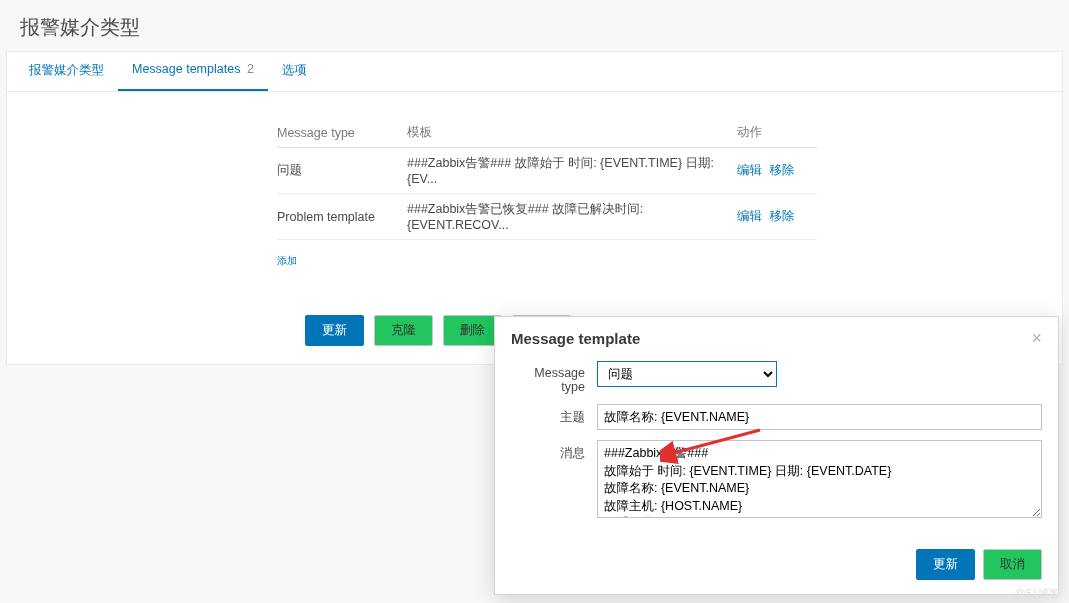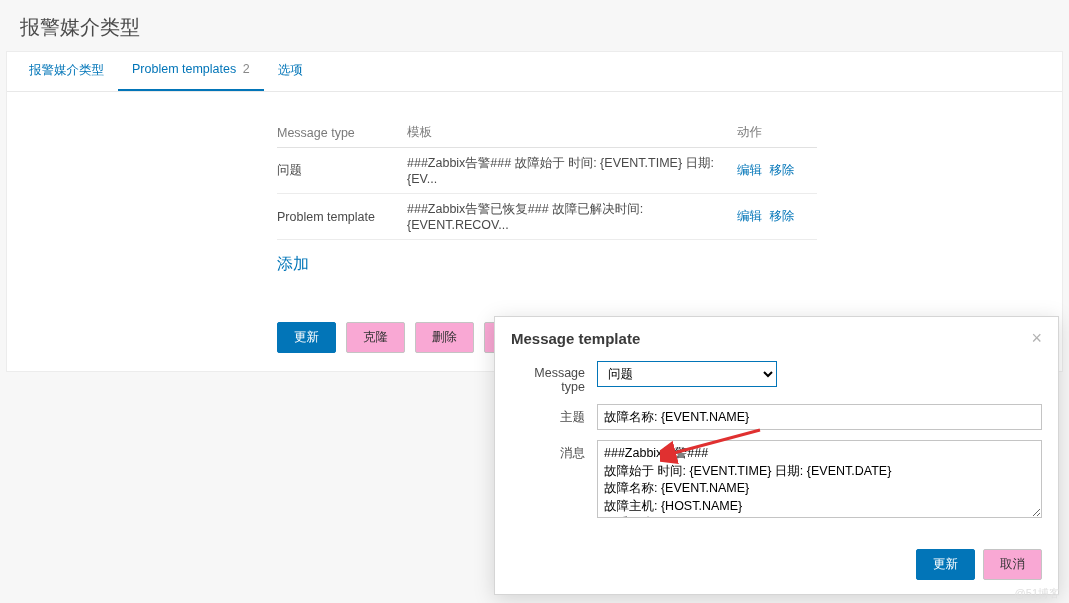--- a/index.html
+++ b/index.html
@@ -72,40 +72,41 @@
     margin-right: 4px;
     cursor: pointer;
     font-family: Liberation Serif, serif;
   }
   .add-link {
     color: #0275b8;
     text-decoration: none;
     cursor: pointer;
     display: inline-block;
     padding-top: 7px;
-    font-size: 16px;
+    font-size: 10px;
   }
   .button-row {
     display: flex;
     gap: 10px;
     padding: 18px 0 18px 270px;
   }
   .btn {
     padding: 6px 16px;
     font-size: 12.5px;
     border: 1px solid #c4c4c4;
-    background: #f9a8d4;
+    background: #22c55e;
     color: #333;
     border-radius: 2px;
     cursor: pointer;
   }
   .btn.primary {
     background: #0275b8;
     border-color: #0275b8;
     color: #fff;
+    margin-left: 28px;
   }
   .modal {
     position: absolute;
     left: 494px;
     top: 316px;
     width: 565px;
     background: #fff;
     border: 1px solid #d5d5d5;
     box-shadow: 0 4px 20px rgba(0,0,0,0.15);
   }
@@ -191,21 +192,21 @@
 </style>
 </head>
 <body>
 
 <div class="page-title">报警媒介类型</div>
 
 <div class="main-box">
   <div class="tabs">
     <div class="tab">报警媒介类型</div>
     <div class="tab active">
-      <span>Problem templates</span>
+      <span>Message templates</span>
       <span class="count">2</span>
     </div>
     <div class="tab">选项</div>
   </div>
 
   <div class="content">
     <table class="tmpl">
       <thead>
         <tr>
           <th style="width:130px">Message type</th>

